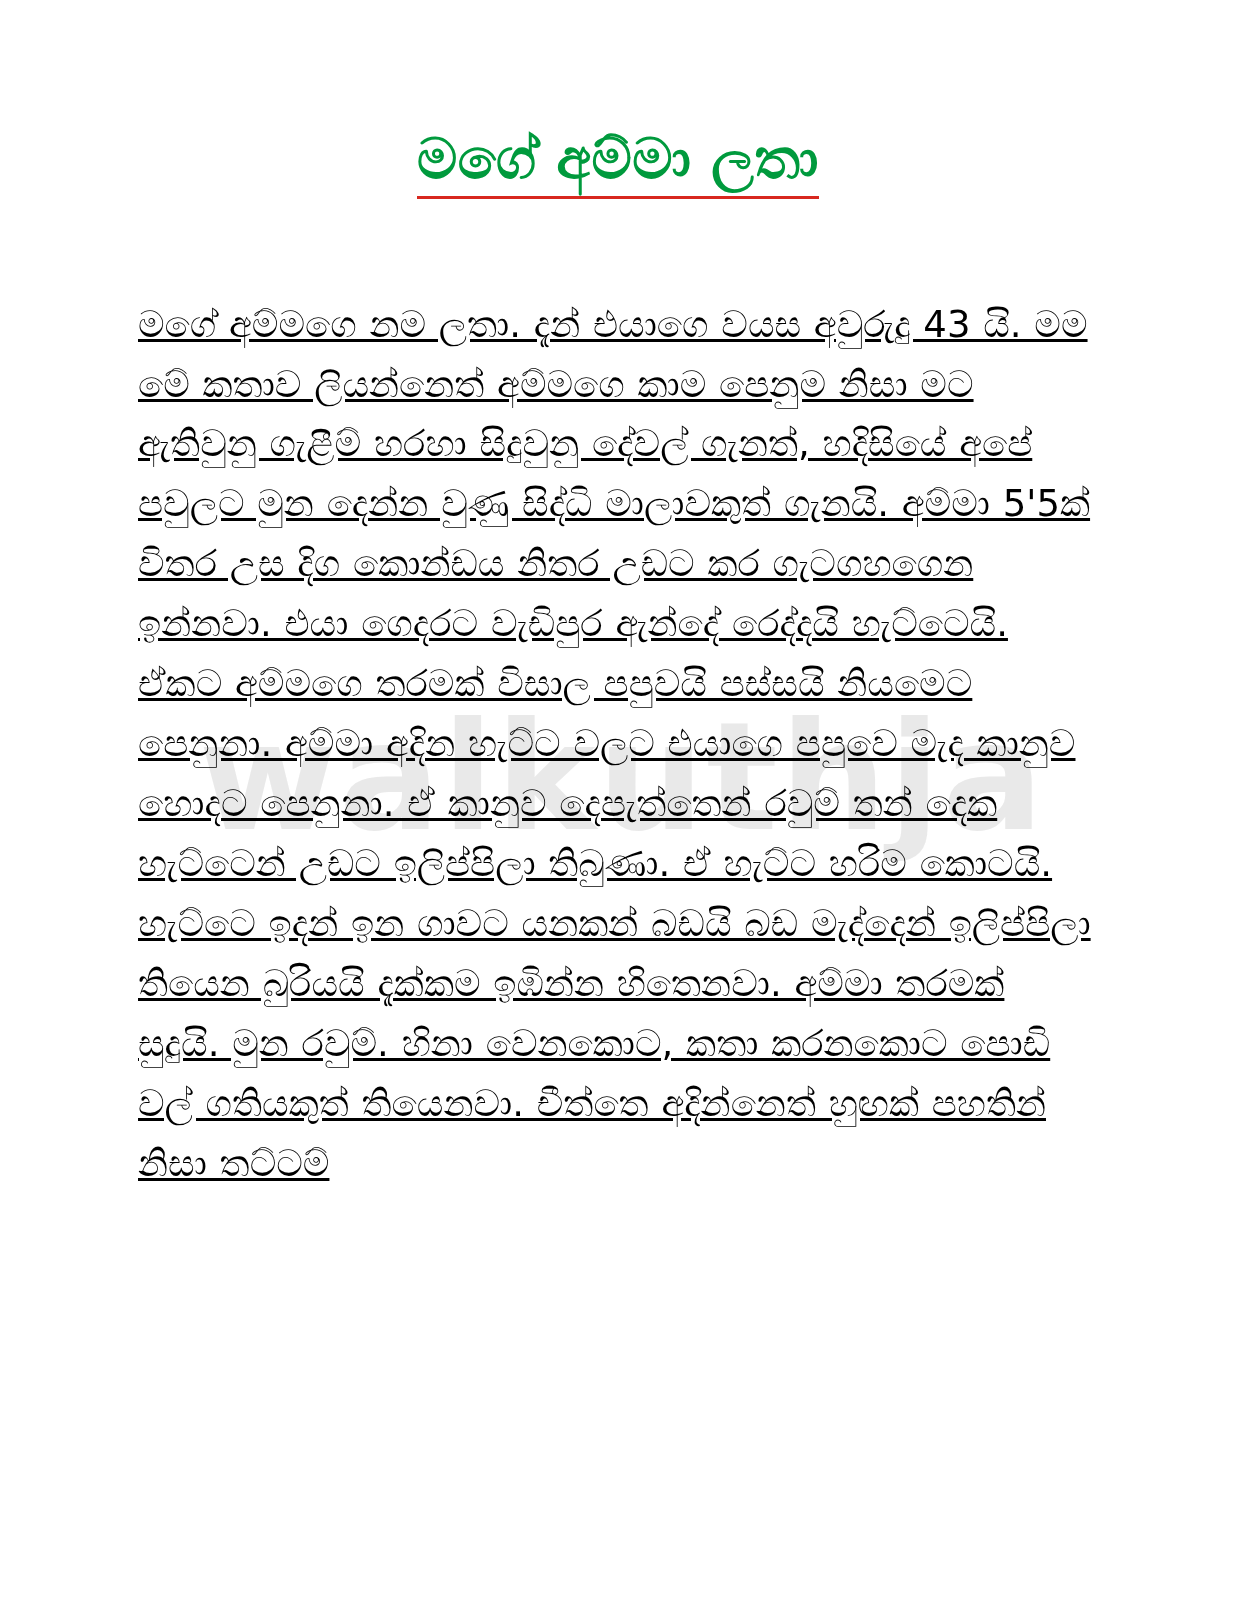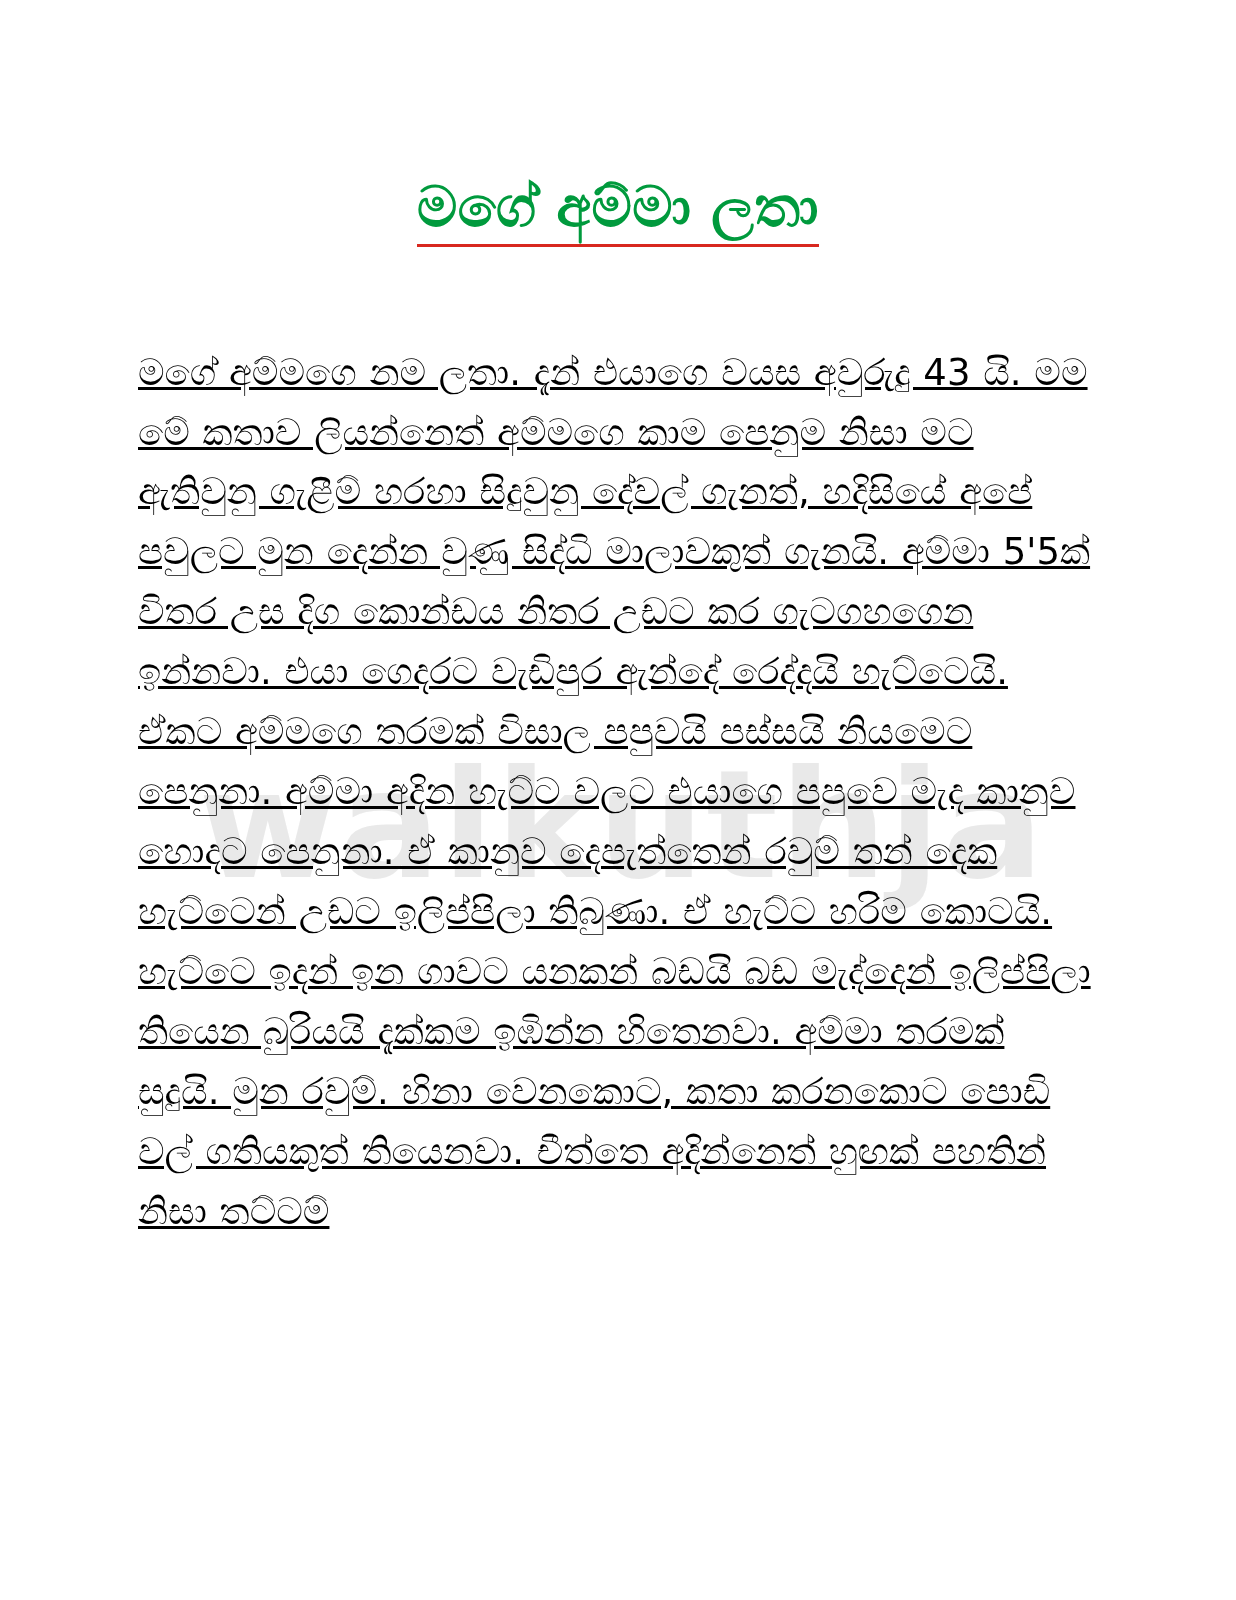--- a/index.html
+++ b/index.html
@@ -40,21 +40,20 @@
     opacity: 0.85;
     user-select: none;
     pointer-events: none;
     z-index: 0;
     white-space: nowrap;
   }
 
   .content {
     position: relative;
     z-index: 2;
-    margin-top: 48px;
   }
 
   .doc-title {
     margin: 0;
     padding-top: 128px;
     text-align: center;
     color: #009a3d;
     font-size: 56px;
     font-weight: 700;
     line-height: 1.1;

